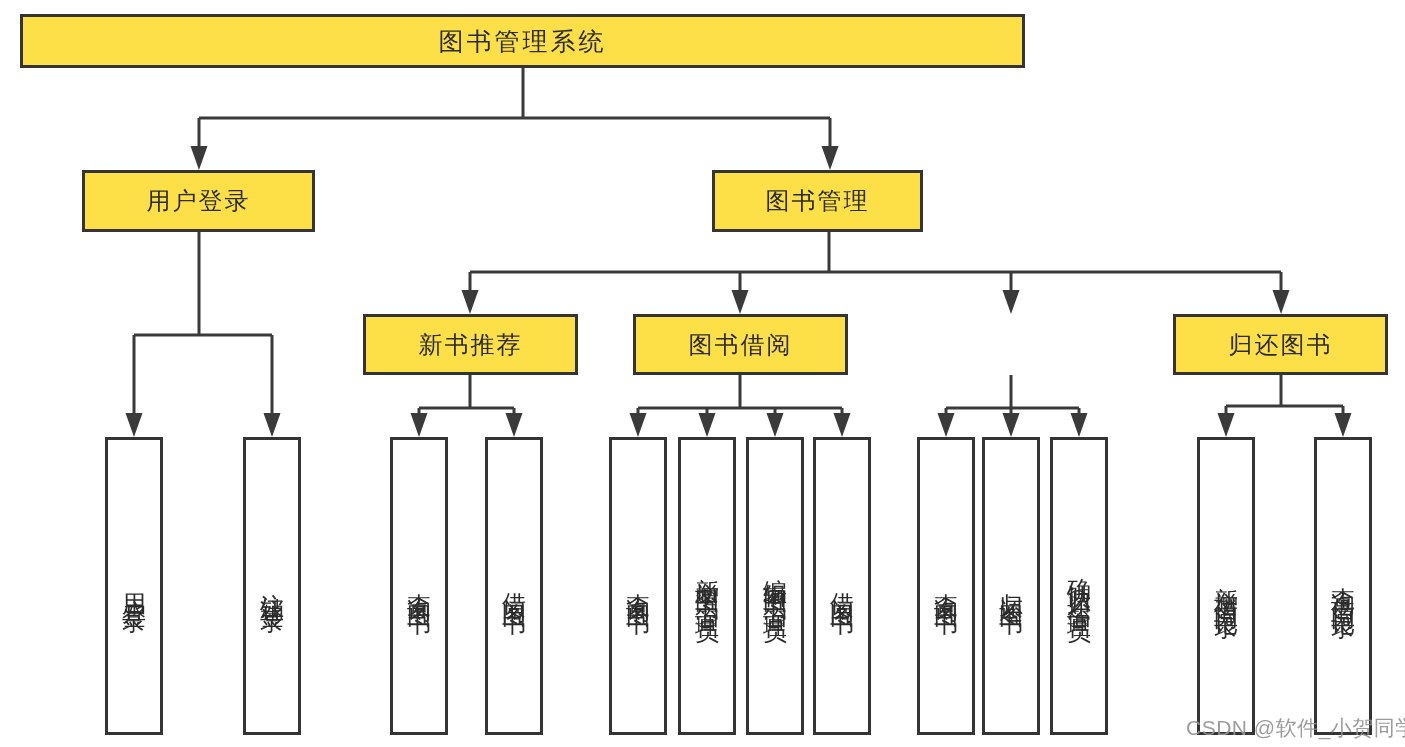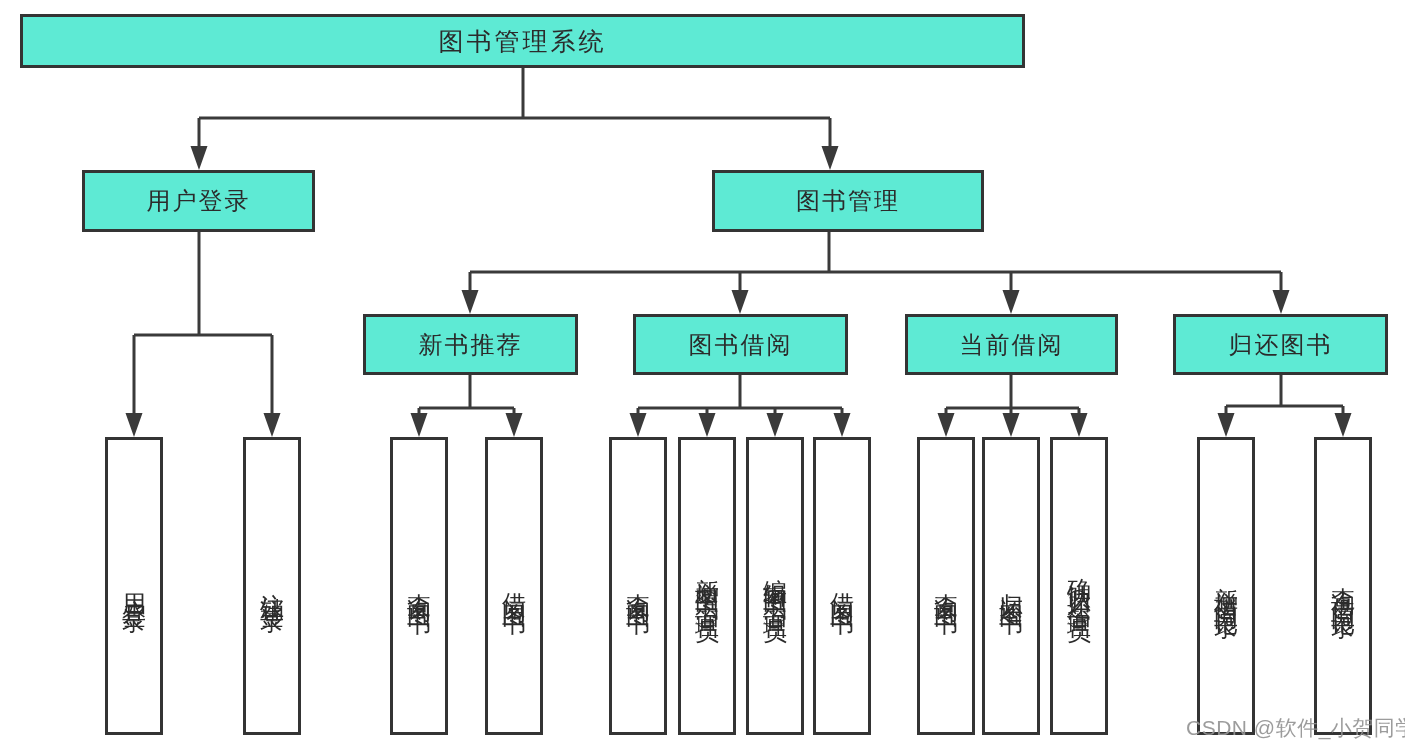--- a/index.html
+++ b/index.html
@@ -4,21 +4,21 @@
 <style>
   html,body{margin:0;padding:0;background:#ffffff;}
   body{
     width:1405px;height:747px;overflow:hidden;
     font-family:"Liberation Sans","DejaVu Sans",sans-serif;
     color:#2b2b2b;
   }
   .diagram{position:relative;width:1405px;height:747px;background:#ffffff;}
   svg.wires{position:absolute;left:0;top:0;z-index:1;}
   .hbox{
-    position:absolute;z-index:2;background:#5eead4;
+    position:absolute;z-index:2;background:#fde047;
     border:3px solid #343434;box-sizing:border-box;
     display:flex;align-items:center;justify-content:center;
     font-size:24px;letter-spacing:2px;color:#2b2b2b;white-space:nowrap;
   }
   .hbox.root{font-size:25px;letter-spacing:3px;}
   .vbox{
     position:absolute;z-index:2;background:#ffffff;
     border:3px solid #343434;box-sizing:border-box;
     width:58px;height:298px;
     display:flex;align-items:center;justify-content:center;
@@ -61,32 +61,29 @@
              M1217.5 413 L1234.5 413 L1226 437 Z  M1334.5 413 L1351.5 413 L1343 437 Z"></path>
   </svg>
 
   <div class="hbox root" style="left:20px;top:14px;width:1005px;height:54px;">
     <span>图书管理系统</span>
   </div>
 
   <div class="hbox" style="left:82px;top:170px;width:233px;height:62px;">
     <span>用户登录</span>
   </div>
-  <div class="hbox" style="left:712px;top:170px;width:272px;height:62px;">
+  <div class="hbox" style="left:712px;top:170px;width:211px;height:62px;">
     <span>图书管理</span>
   </div>
 
   <div class="hbox" style="left:363px;top:314px;width:215px;height:61px;">
     <span>新书推荐</span>
   </div>
   <div class="hbox" style="left:633px;top:314px;width:215px;height:61px;">
     <span>图书借阅</span>
-  </div>
-  <div class="hbox" style="left:905px;top:314px;width:213px;height:61px;">
-    <span>当前借阅</span>
   </div>
   <div class="hbox" style="left:1173px;top:314px;width:215px;height:61px;">
     <span>归还图书</span>
   </div>
 
   <div class="vbox" style="left:105px;top:437px;">
     <span>用户登录</span>
   </div>
   <div class="vbox" style="left:243px;top:437px;">
     <span>注销登录</span>

